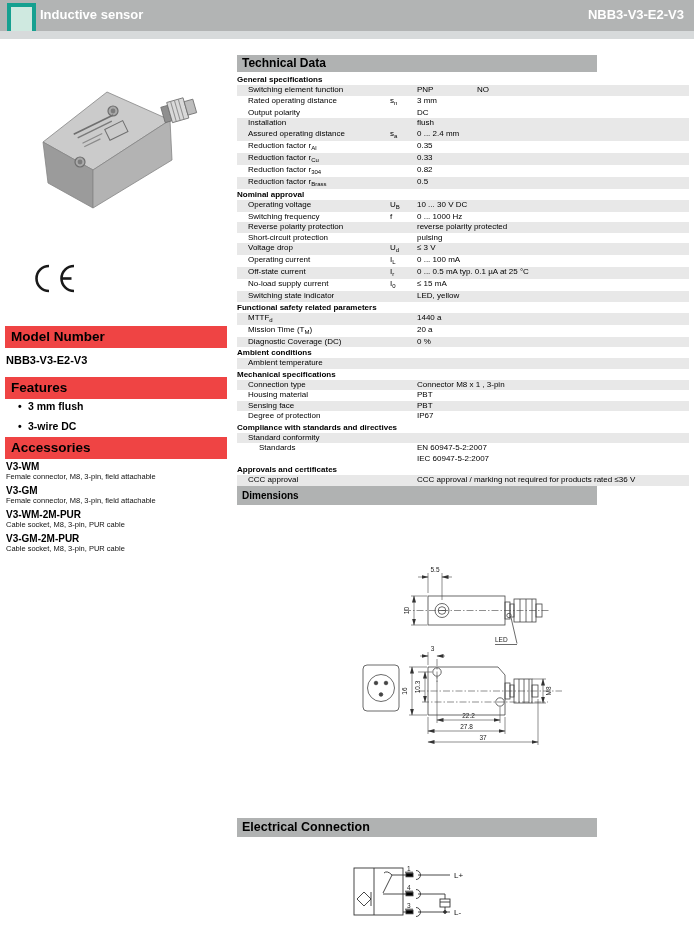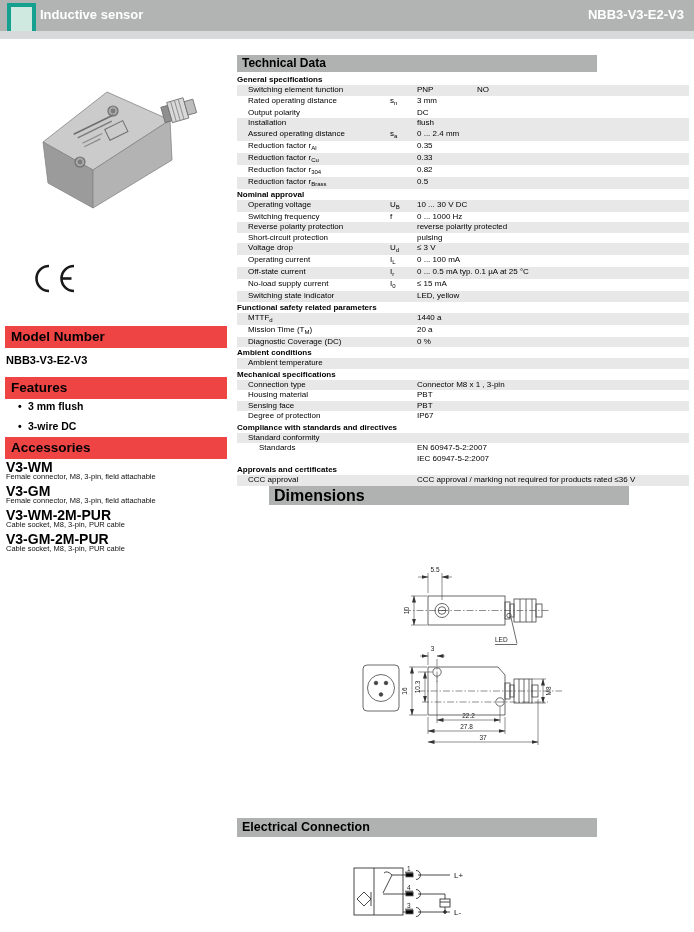--- a/index.html
+++ b/index.html
@@ -11,27 +11,27 @@
   .topbar-title{position:absolute;left:40px;top:7px;font-size:13px;font-weight:bold;color:#fff;}
   .topbar-model{position:absolute;right:10px;top:7px;font-size:13px;font-weight:bold;color:#fff;}
   .substrip{position:absolute;left:0;top:31px;width:694px;height:8px;background:#d7dadb;}
   
   .secbar{position:absolute;left:5px;width:222px;height:22px;line-height:22px;background:#ef4444;
           font-size:13.5px;font-weight:bold;padding-left:6px;box-sizing:border-box;}
   .model-value{position:absolute;left:6px;top:354px;font-size:11px;font-weight:bold;}
   .feat-item{position:absolute;left:6px;width:220px;height:16px;font-size:10.5px;font-weight:bold;display:flex;}
   .feat-item .bullet{width:22px;padding-left:12px;box-sizing:border-box;}
   .acc-entry{position:absolute;left:6px;width:220px;}
-  .acc-name{font-size:14px;font-weight:bold;line-height:10px;}
+  .acc-name{font-size:10px;font-weight:bold;line-height:10px;}
   .acc-desc{font-size:7.5px;line-height:10px;color:#111;}
   
   .bigbar{position:absolute;left:237px;width:360px;background:#b0b2b2;font-weight:bold;
           padding-left:5px;box-sizing:border-box;}
   .bigbar.tech{top:55px;height:17px;line-height:17px;font-size:12px;}
-  .bigbar.dim{top:486px;height:19px;line-height:19px;font-size:16px;margin-left:32px;}
+  .bigbar.dim{top:486px;height:19px;line-height:19px;font-size:10px;}
   .bigbar.elec{top:818px;height:19px;line-height:19px;font-size:12.5px;}
   #tech-table{position:absolute;left:237px;top:74px;width:452px;}
   .sec-head{font-size:8px;font-weight:bold;height:11px;line-height:11px;}
   .spec-row{display:flex;min-height:10.5px;line-height:10.5px;font-size:8px;}
   .spec-row.alt{background:#e8e8e8;}
   .cell-label{flex:0 0 153px;padding-left:11px;box-sizing:border-box;}
   .cell-label.ind2{padding-left:22px;}
   .cell-sym{flex:0 0 27px;}
   .cell-val{flex:1;}
   .cell-val .v1{display:inline-block;width:60px;}

